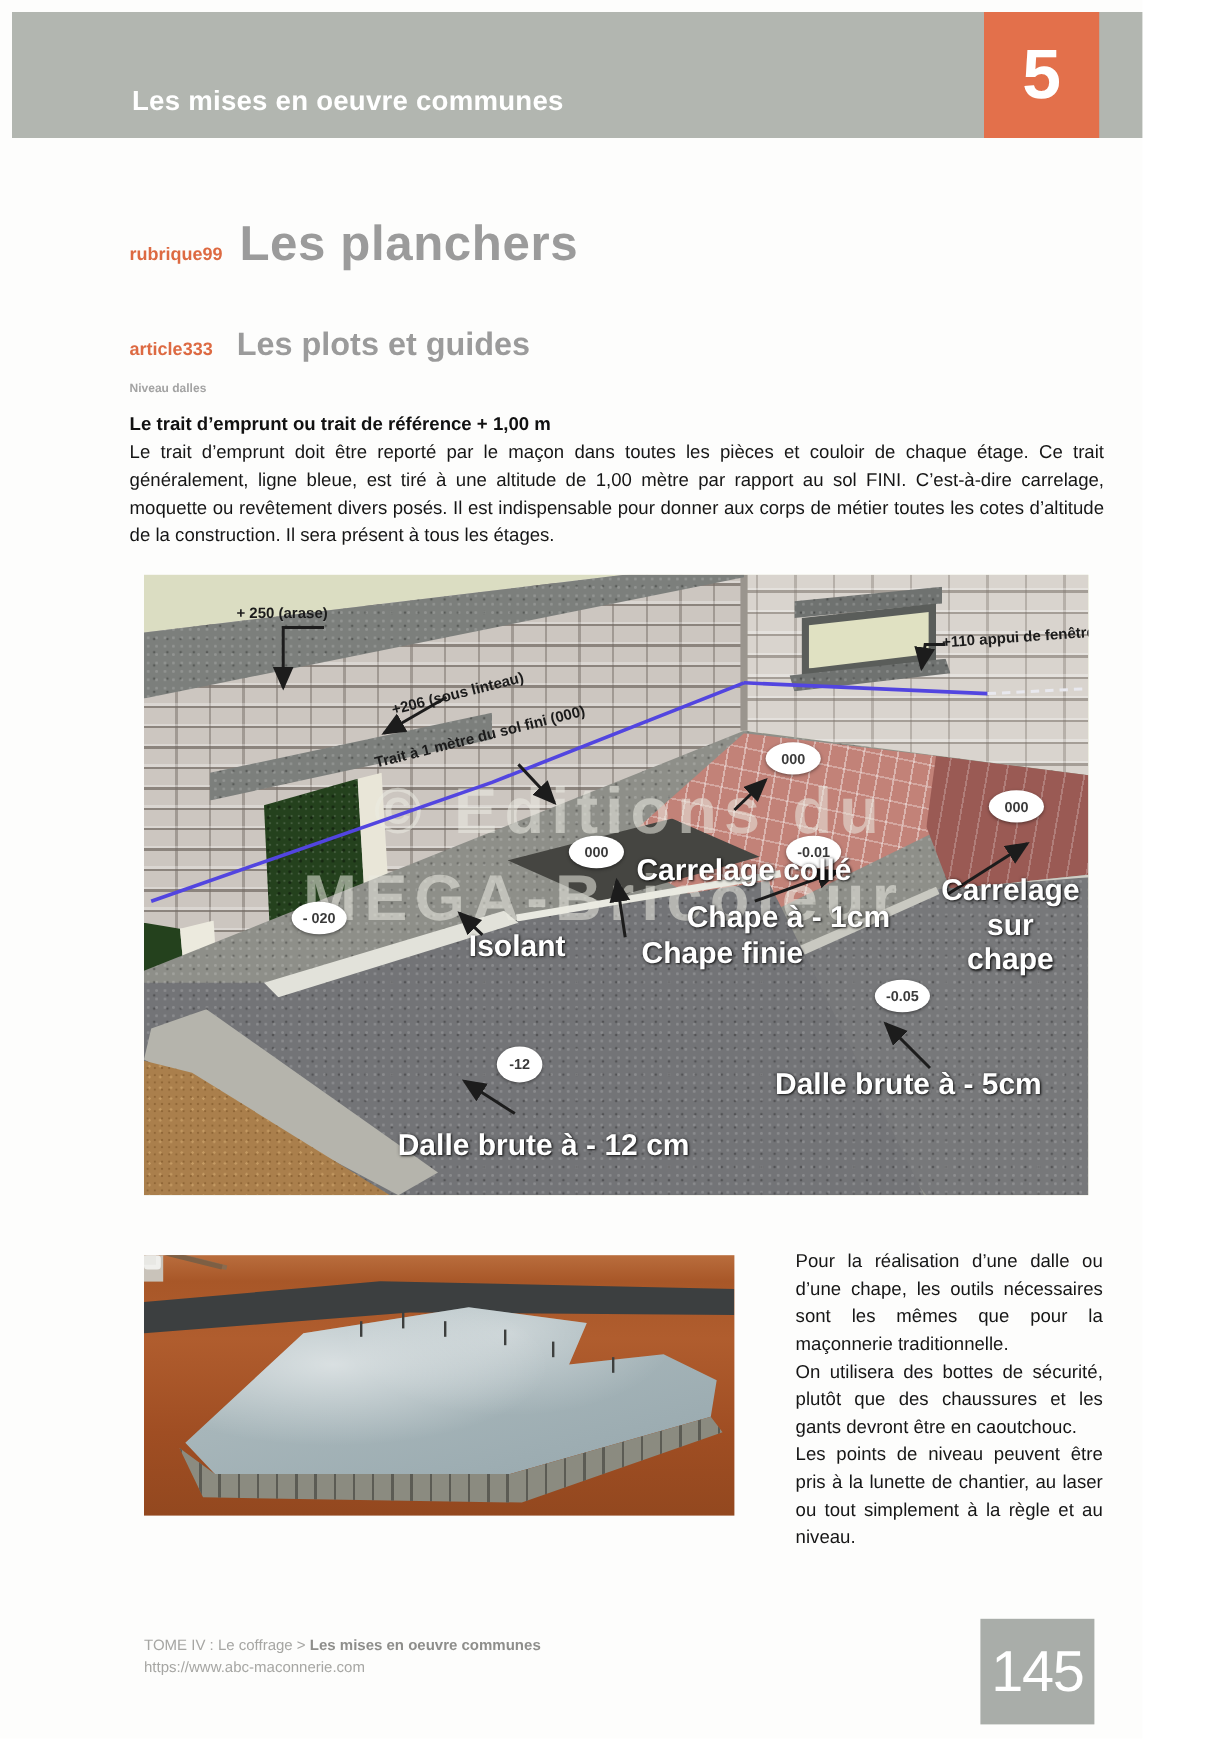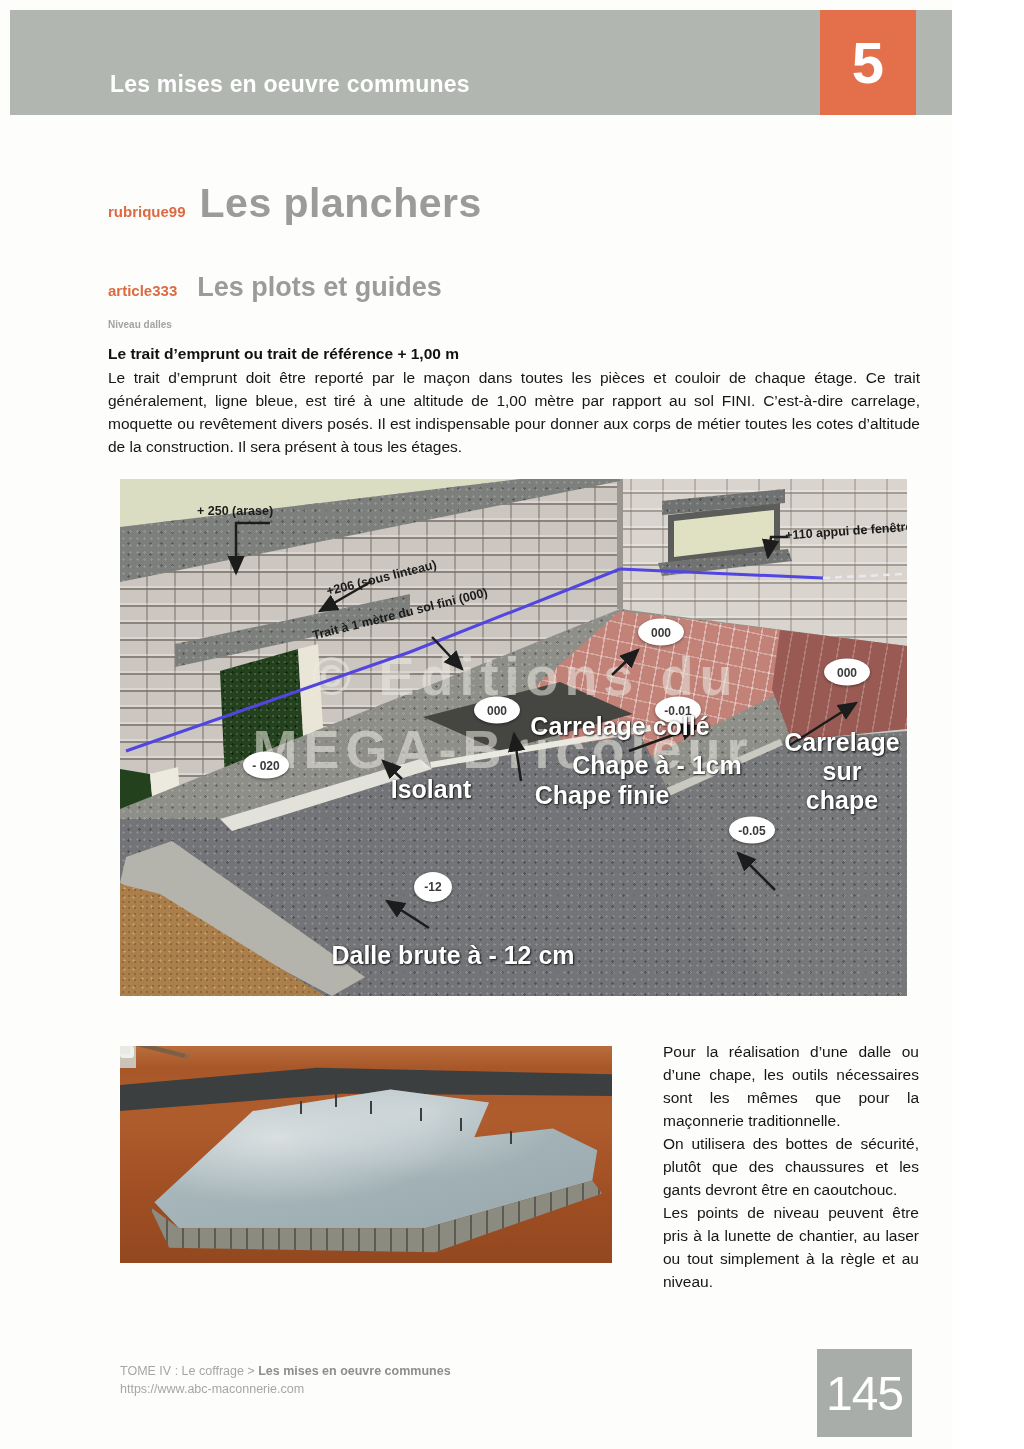--- a/index.html
+++ b/index.html
@@ -163,20 +163,21 @@
     <div class="badge" style="left:146px;top:286px;">- 020</div>
     <div class="badge" style="left:632px;top:351px;">-0.05</div>
     <div class="badge" style="left:313px;top:408px;width:38px;height:30px;">-12</div>
 
     <div class="fig-label" style="left:500px;top:222px;margin-top:25px;">Carrelage collé</div>
     <div class="fig-label" style="left:537px;top:286px;">Chape à - 1cm</div>
     <div class="fig-label two" style="left:722px;top:292px;">Carrelage
 sur chape</div>
     <div class="fig-label" style="left:311px;top:310px;">Isolant</div>
     <div class="fig-label" style="left:435px;top:316px;margin-left:47px;">Chape finie</div>
+    <div class="fig-label" style="left:637px;top:425px;">Dalle brute à - 5cm</div>
     <div class="fig-label" style="left:333px;top:476px;">Dalle brute à - 12 cm</div>
   </div>
 
   <div class="photo">
     <div class="shape" style="clip-path:polygon(0 18%,40% 10%,100% 13%,100% 23%,45% 22%,0 30%);background:#3c3f40;"></div>
     <div class="shape" style="left:270px;top:8px;width:16px;height:22px;background:#c9c3ba;position:absolute;inset:auto;"></div>
     <div class="shape" style="left:305px;top:22px;width:14px;height:12px;background:#efefec;border-radius:3px;position:absolute;inset:auto;"></div>
     <div class="shape" style="left:128px;top:12px;width:10px;height:8px;background:#e8e8e4;position:absolute;inset:auto;"></div>
     <div class="shape" style="clip-path:polygon(7% 72%,27% 30%,55% 20%,75% 26%,72% 42%,88% 38%,97% 48%,96% 62%,62% 84%,12% 84%);background:linear-gradient(165deg,#c3ced0 0%,#a7b6ba 45%,#93a4aa 100%);"></div>
     <div class="shape" style="clip-path:polygon(7% 72%,27% 30%,55% 20%,75% 26%,72% 42%,88% 38%,97% 48%,96% 62%,62% 84%,12% 84%);background:radial-gradient(ellipse at 32% 42%,rgba(255,255,255,.55),transparent 38%),radial-gradient(ellipse at 62% 30%,rgba(255,255,255,.4),transparent 32%);"></div>

